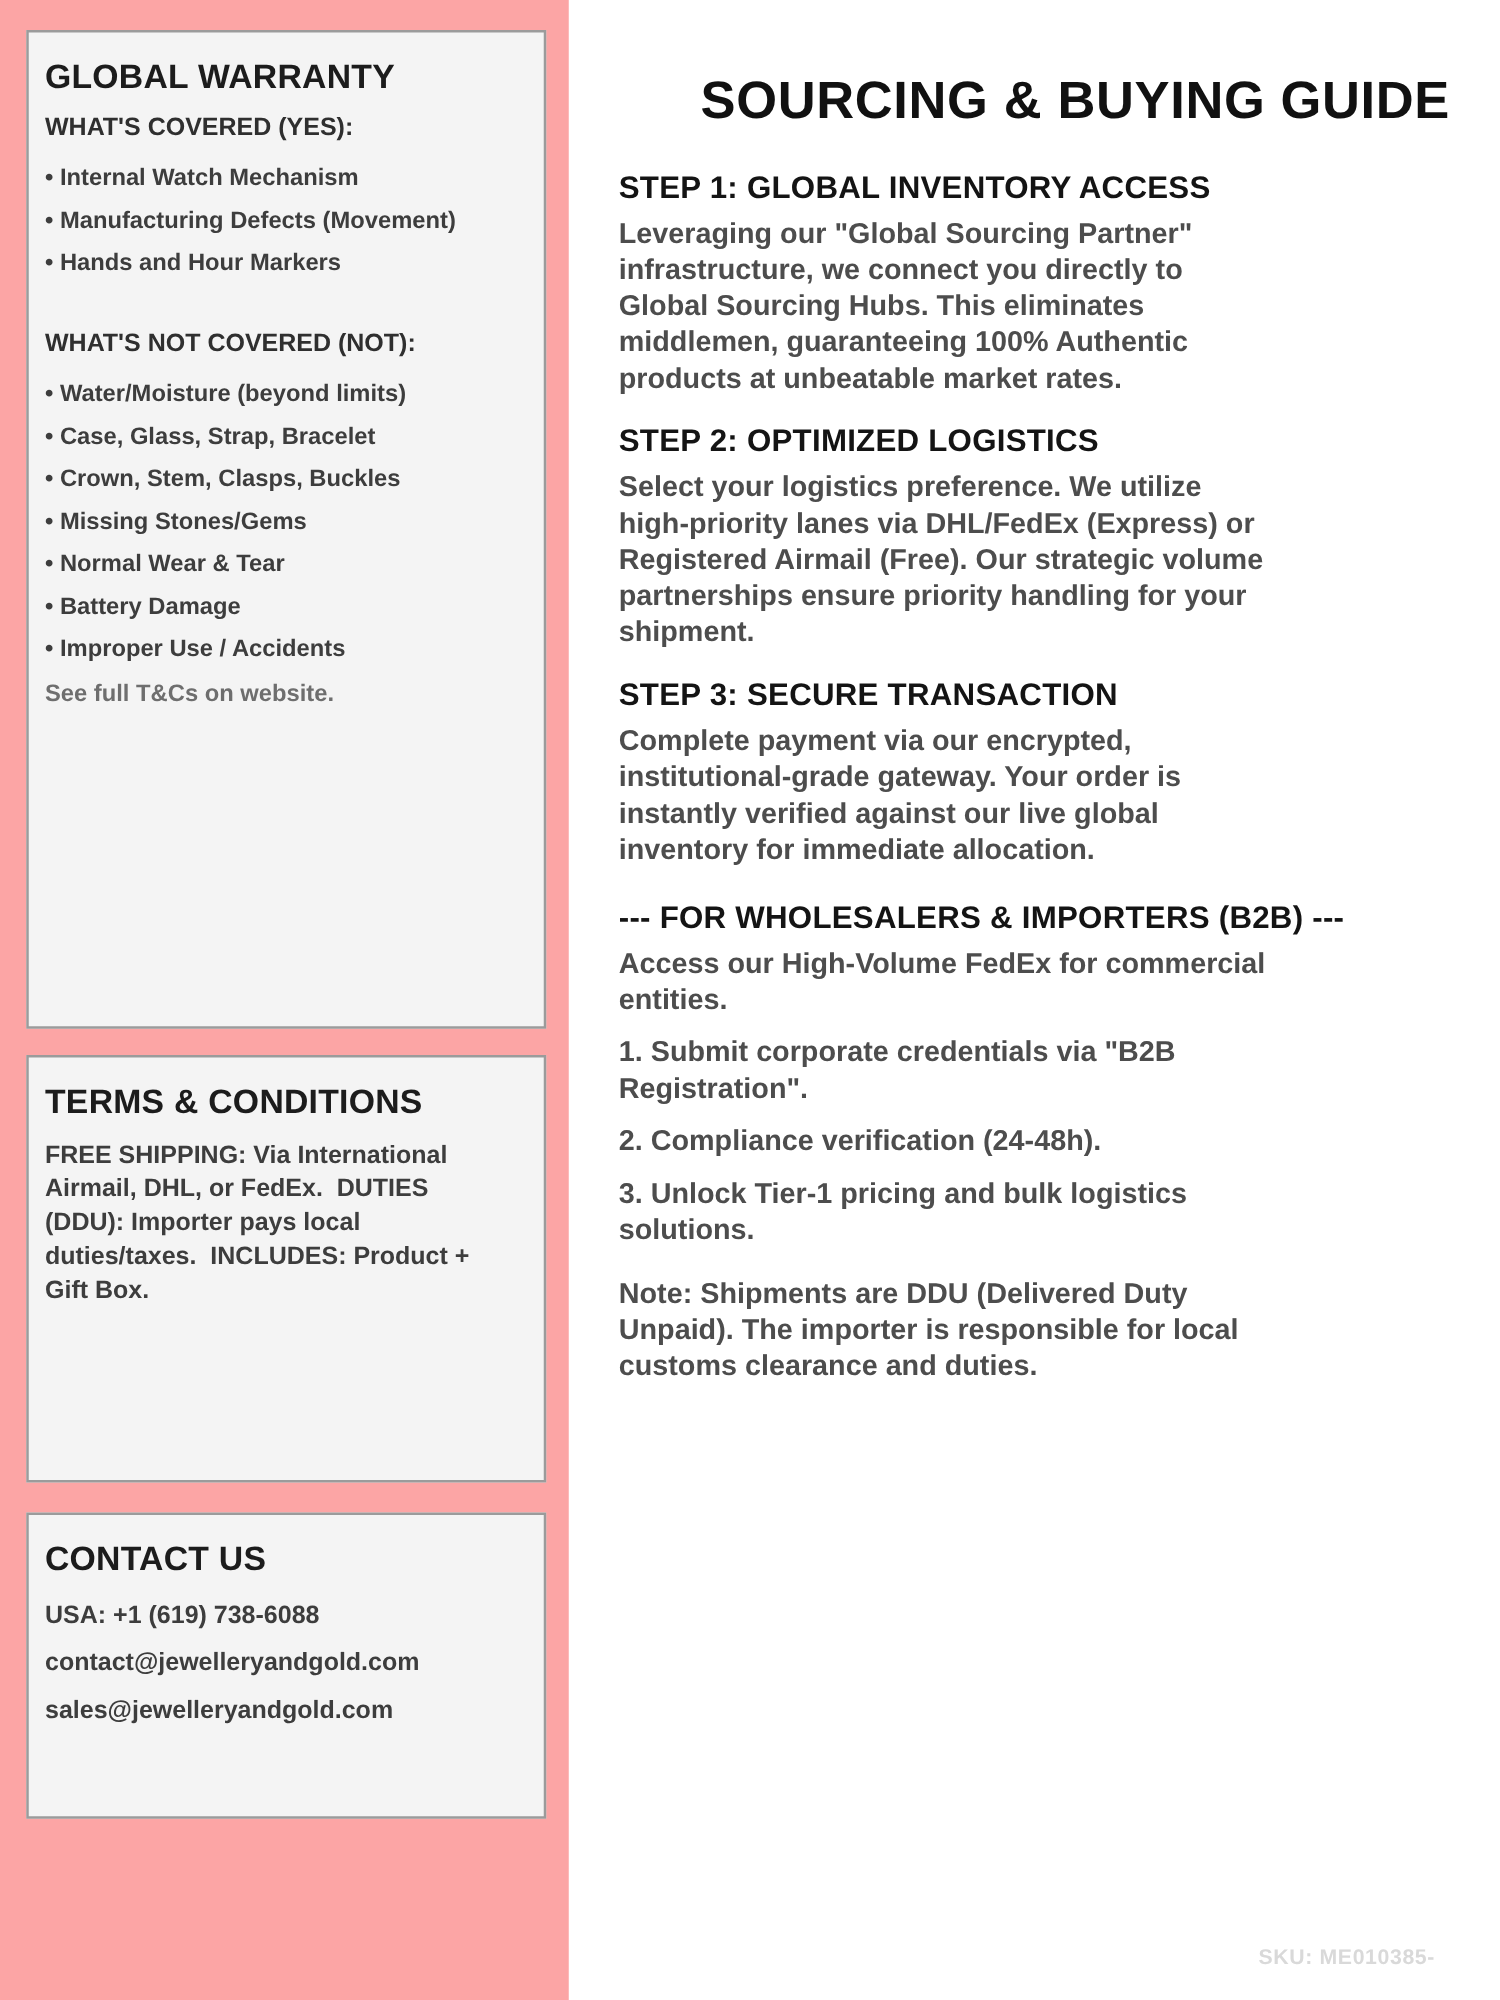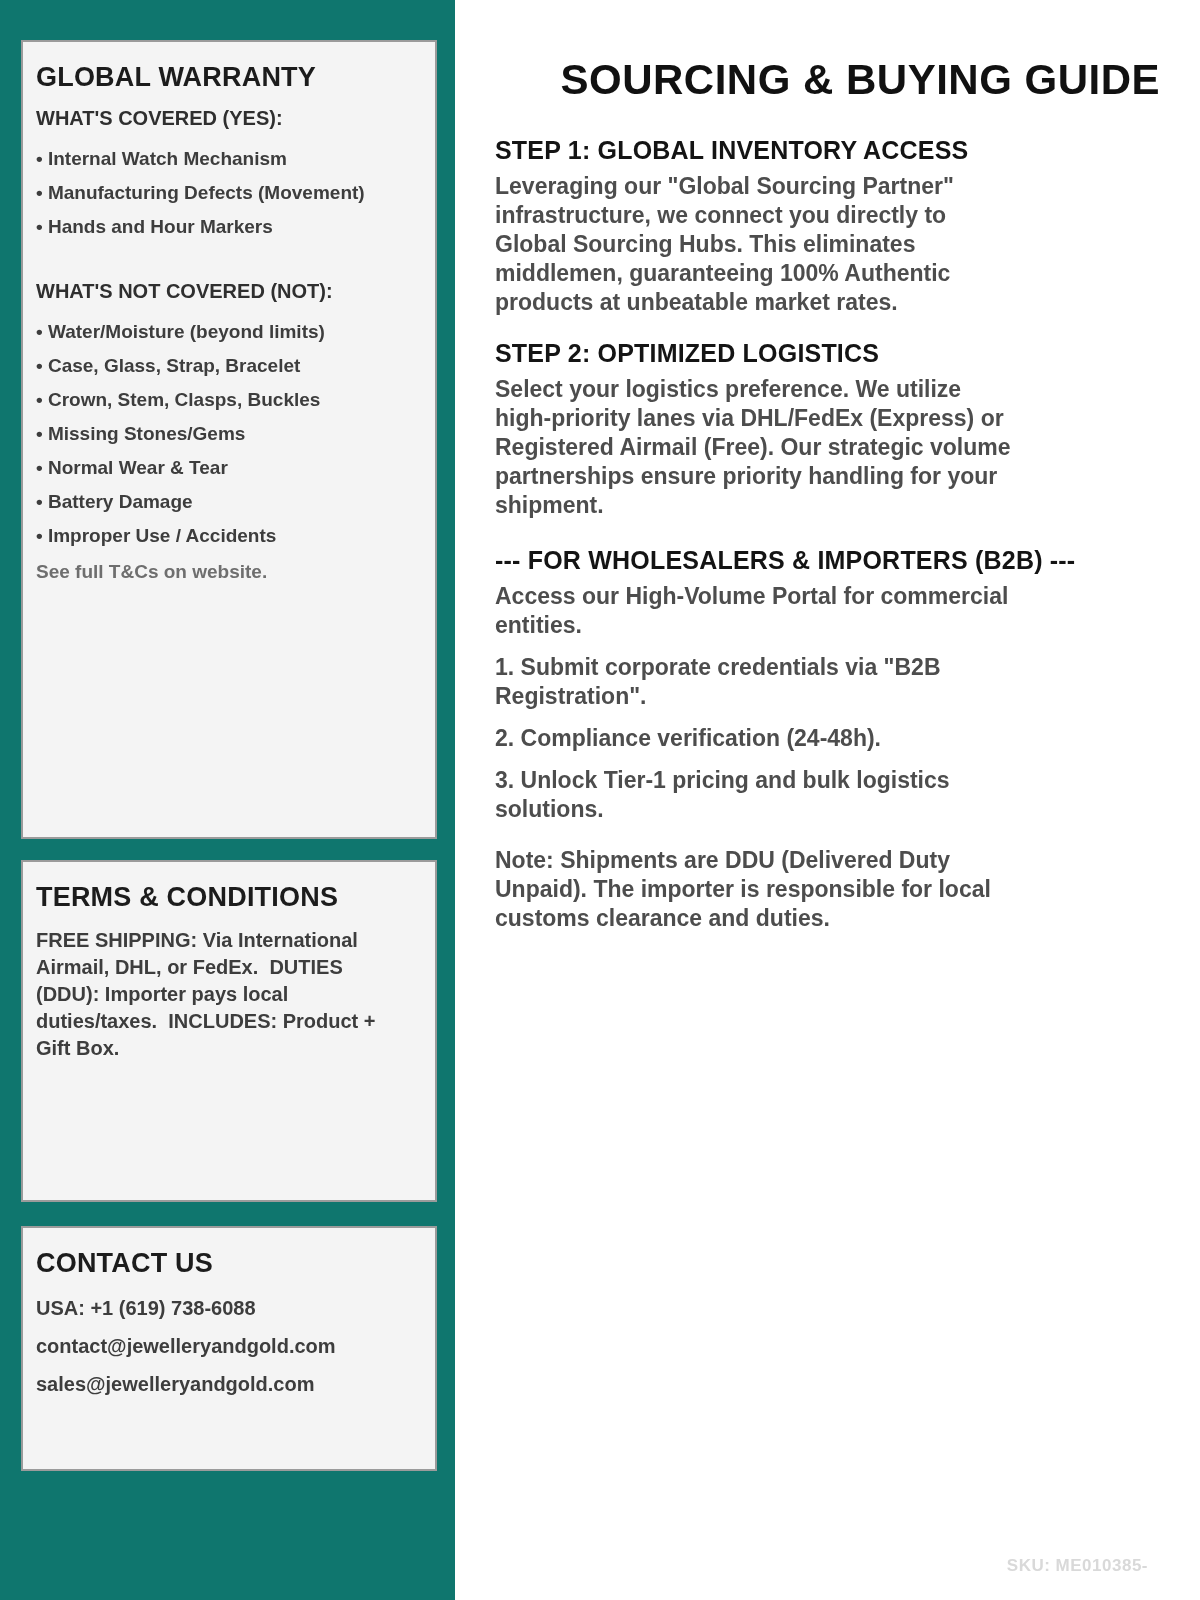--- a/index.html
+++ b/index.html
@@ -13,22 +13,22 @@
     background: #ffffff;
     overflow: hidden;
     display: flex;
   }
 
   
   .sidebar {
     width: 455px;
     min-width: 455px;
     height: 1600px;
-    background: #0f766e;
-    padding: 40px 18px 0 21px;
+    background: #fca5a5;
+    padding: 24px 18px 0 21px;
   }
   .side-box {
     border: 2px solid #9b9b9b;
     background: #f4f4f4;
     padding: 20px 28px 0 13px;
   }
   .box-warranty { height: 799px; margin-bottom: 21px; }
   .box-terms    { height: 342px; margin-bottom: 24px; }
   .box-contact  { height: 245px; }
 
@@ -175,25 +175,29 @@
     <section class="step">
       <h3 class="step-heading">STEP 1: GLOBAL INVENTORY ACCESS</h3>
       <p class="step-body">Leveraging our "Global Sourcing Partner" infrastructure, we connect you directly to Global Sourcing Hubs. This eliminates middlemen, guaranteeing 100% Authentic products at unbeatable market rates.</p>
     </section>
 
     <section class="step">
       <h3 class="step-heading">STEP 2: OPTIMIZED LOGISTICS</h3>
       <p class="step-body">Select your logistics preference. We utilize high-priority lanes via DHL/FedEx (Express) or Registered Airmail (Free). Our strategic volume partnerships ensure priority handling for your shipment.</p>
     </section>
 
+    <section class="step">
+      <h3 class="step-heading">STEP 3: SECURE TRANSACTION</h3>
+      <p class="step-body">Complete payment via our encrypted, institutional-grade gateway. Your order is instantly verified against our live global inventory for immediate allocation.</p>
+    </section>
 
 
     <section class="b2b">
       <h3 class="step-heading">--- FOR WHOLESALERS &amp; IMPORTERS (B2B) ---</h3>
-      <p class="b2b-text">Access our High-Volume Portal for commercial entities.</p>
+      <p class="b2b-text">Access our High-Volume FedEx for commercial entities.</p>
       <p class="b2b-text b2b-item">1. Submit corporate credentials via "B2B Registration".</p>
       <p class="b2b-text b2b-item">2. Compliance verification (24-48h).</p>
       <p class="b2b-text b2b-item">3. Unlock Tier-1 pricing and bulk logistics solutions.</p>
       <p class="b2b-text b2b-note">Note: Shipments are DDU (Delivered Duty Unpaid). The importer is responsible for local customs clearance and duties.</p>
     </section>
   </main>
 
   <div class="sku">SKU: ME010385-</div>
 
 </div>

